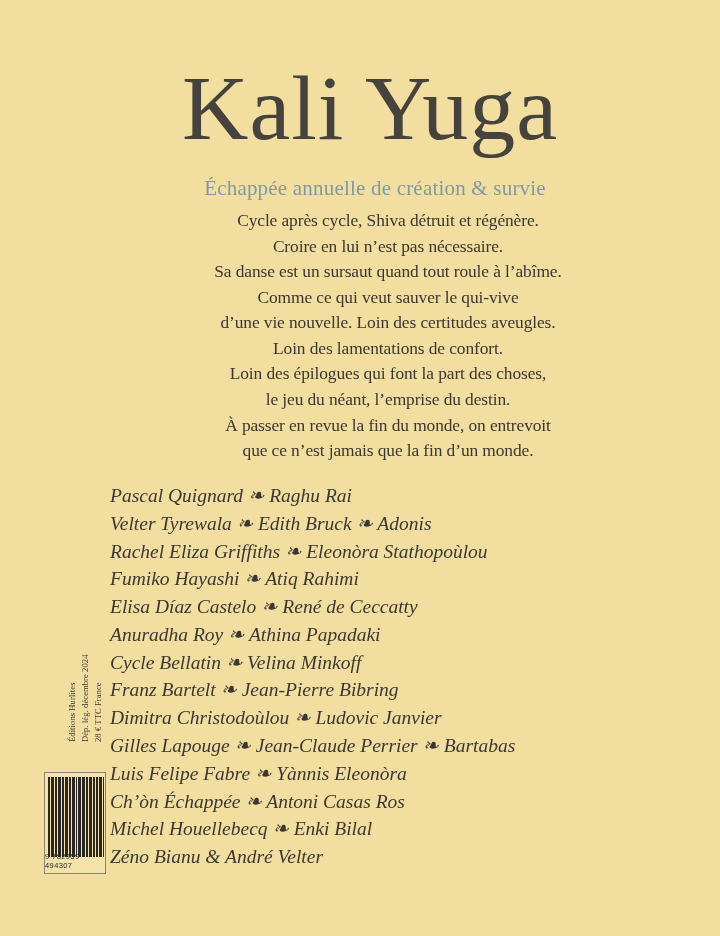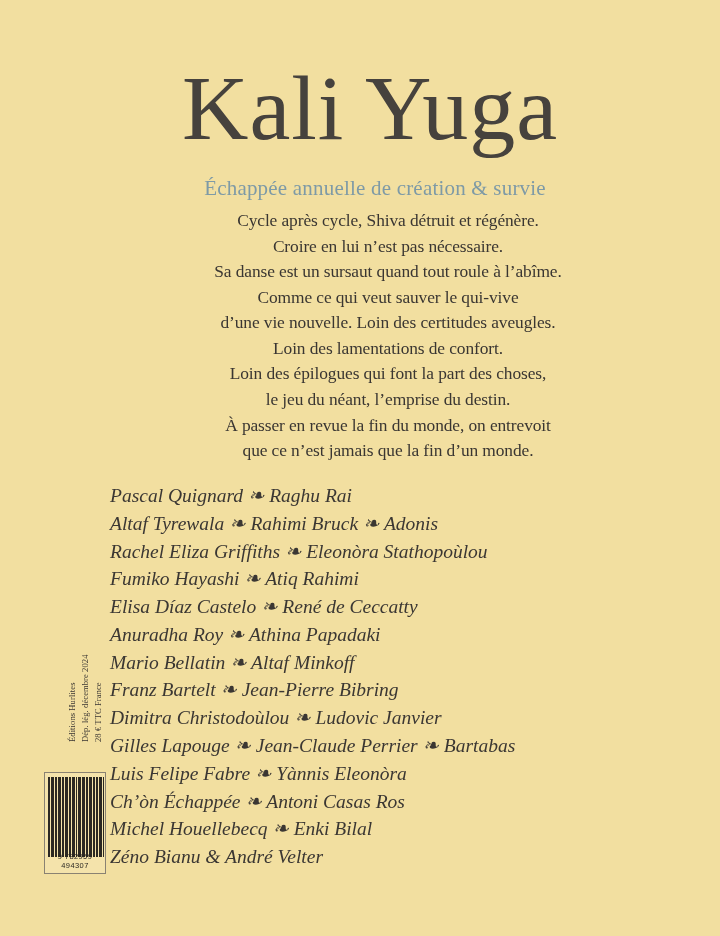--- a/index.html
+++ b/index.html
@@ -137,21 +137,20 @@
   .barcode-bars i {
     display: block;
     background: #2b2823;
     height: 100%;
   }
   .barcode-digits {
     position: absolute;
     left: 0;
     bottom: 3px;
     width: 100%;
-    text-align: center;
     font-size: 7.5px;
     font-family: "Liberation Sans", sans-serif;
     color: #2b2823;
     letter-spacing: 0.4px;
   }
 </style>
 </head>
 <body>
 
 <div class="page">
@@ -167,26 +166,26 @@
     <div>d’une vie nouvelle. Loin des certitudes aveugles.</div>
     <div>Loin des lamentations de confort.</div>
     <div>Loin des épilogues qui font la part des choses,</div>
     <div>le jeu du néant, l’emprise du destin.</div>
     <div>À passer en revue la fin du monde, on entrevoit</div>
     <div>que ce n’est jamais que la fin d’un monde.</div>
   </div>
 
   <div class="contrib">
     <div>Pascal Quignard ❧ Raghu Rai</div>
-    <div>Altaf Tyrewala ❧ Rahimi Bruck ❧ Adonis</div>
+    <div>Velter Tyrewala ❧ Edith Bruck ❧ Adonis</div>
     <div>Rachel Eliza Griffiths ❧ Eleonòra Stathopoùlou</div>
     <div>Fumiko Hayashi ❧ Atiq Rahimi</div>
     <div>Elisa Díaz Castelo ❧ René de Ceccatty</div>
     <div>Anuradha Roy ❧ Athina Papadaki</div>
-    <div>Mario Bellatin ❧ Altaf Minkoff</div>
+    <div>Cycle Bellatin ❧ Velina Minkoff</div>
     <div>Franz Bartelt ❧ Jean-Pierre Bibring</div>
     <div>Dimitra Christodoùlou ❧ Ludovic Janvier</div>
     <div>Gilles Lapouge ❧ Jean-Claude Perrier ❧ Bartabas</div>
     <div>Luis Felipe Fabre ❧ Yànnis Eleonòra</div>
     <div>Ch’òn Échappée ❧ Antoni Casas Ros</div>
     <div>Michel Houellebecq ❧ Enki Bilal</div>
     <div>Zéno Bianu &amp; André Velter</div>
   </div>
 
   <div class="imprint">

